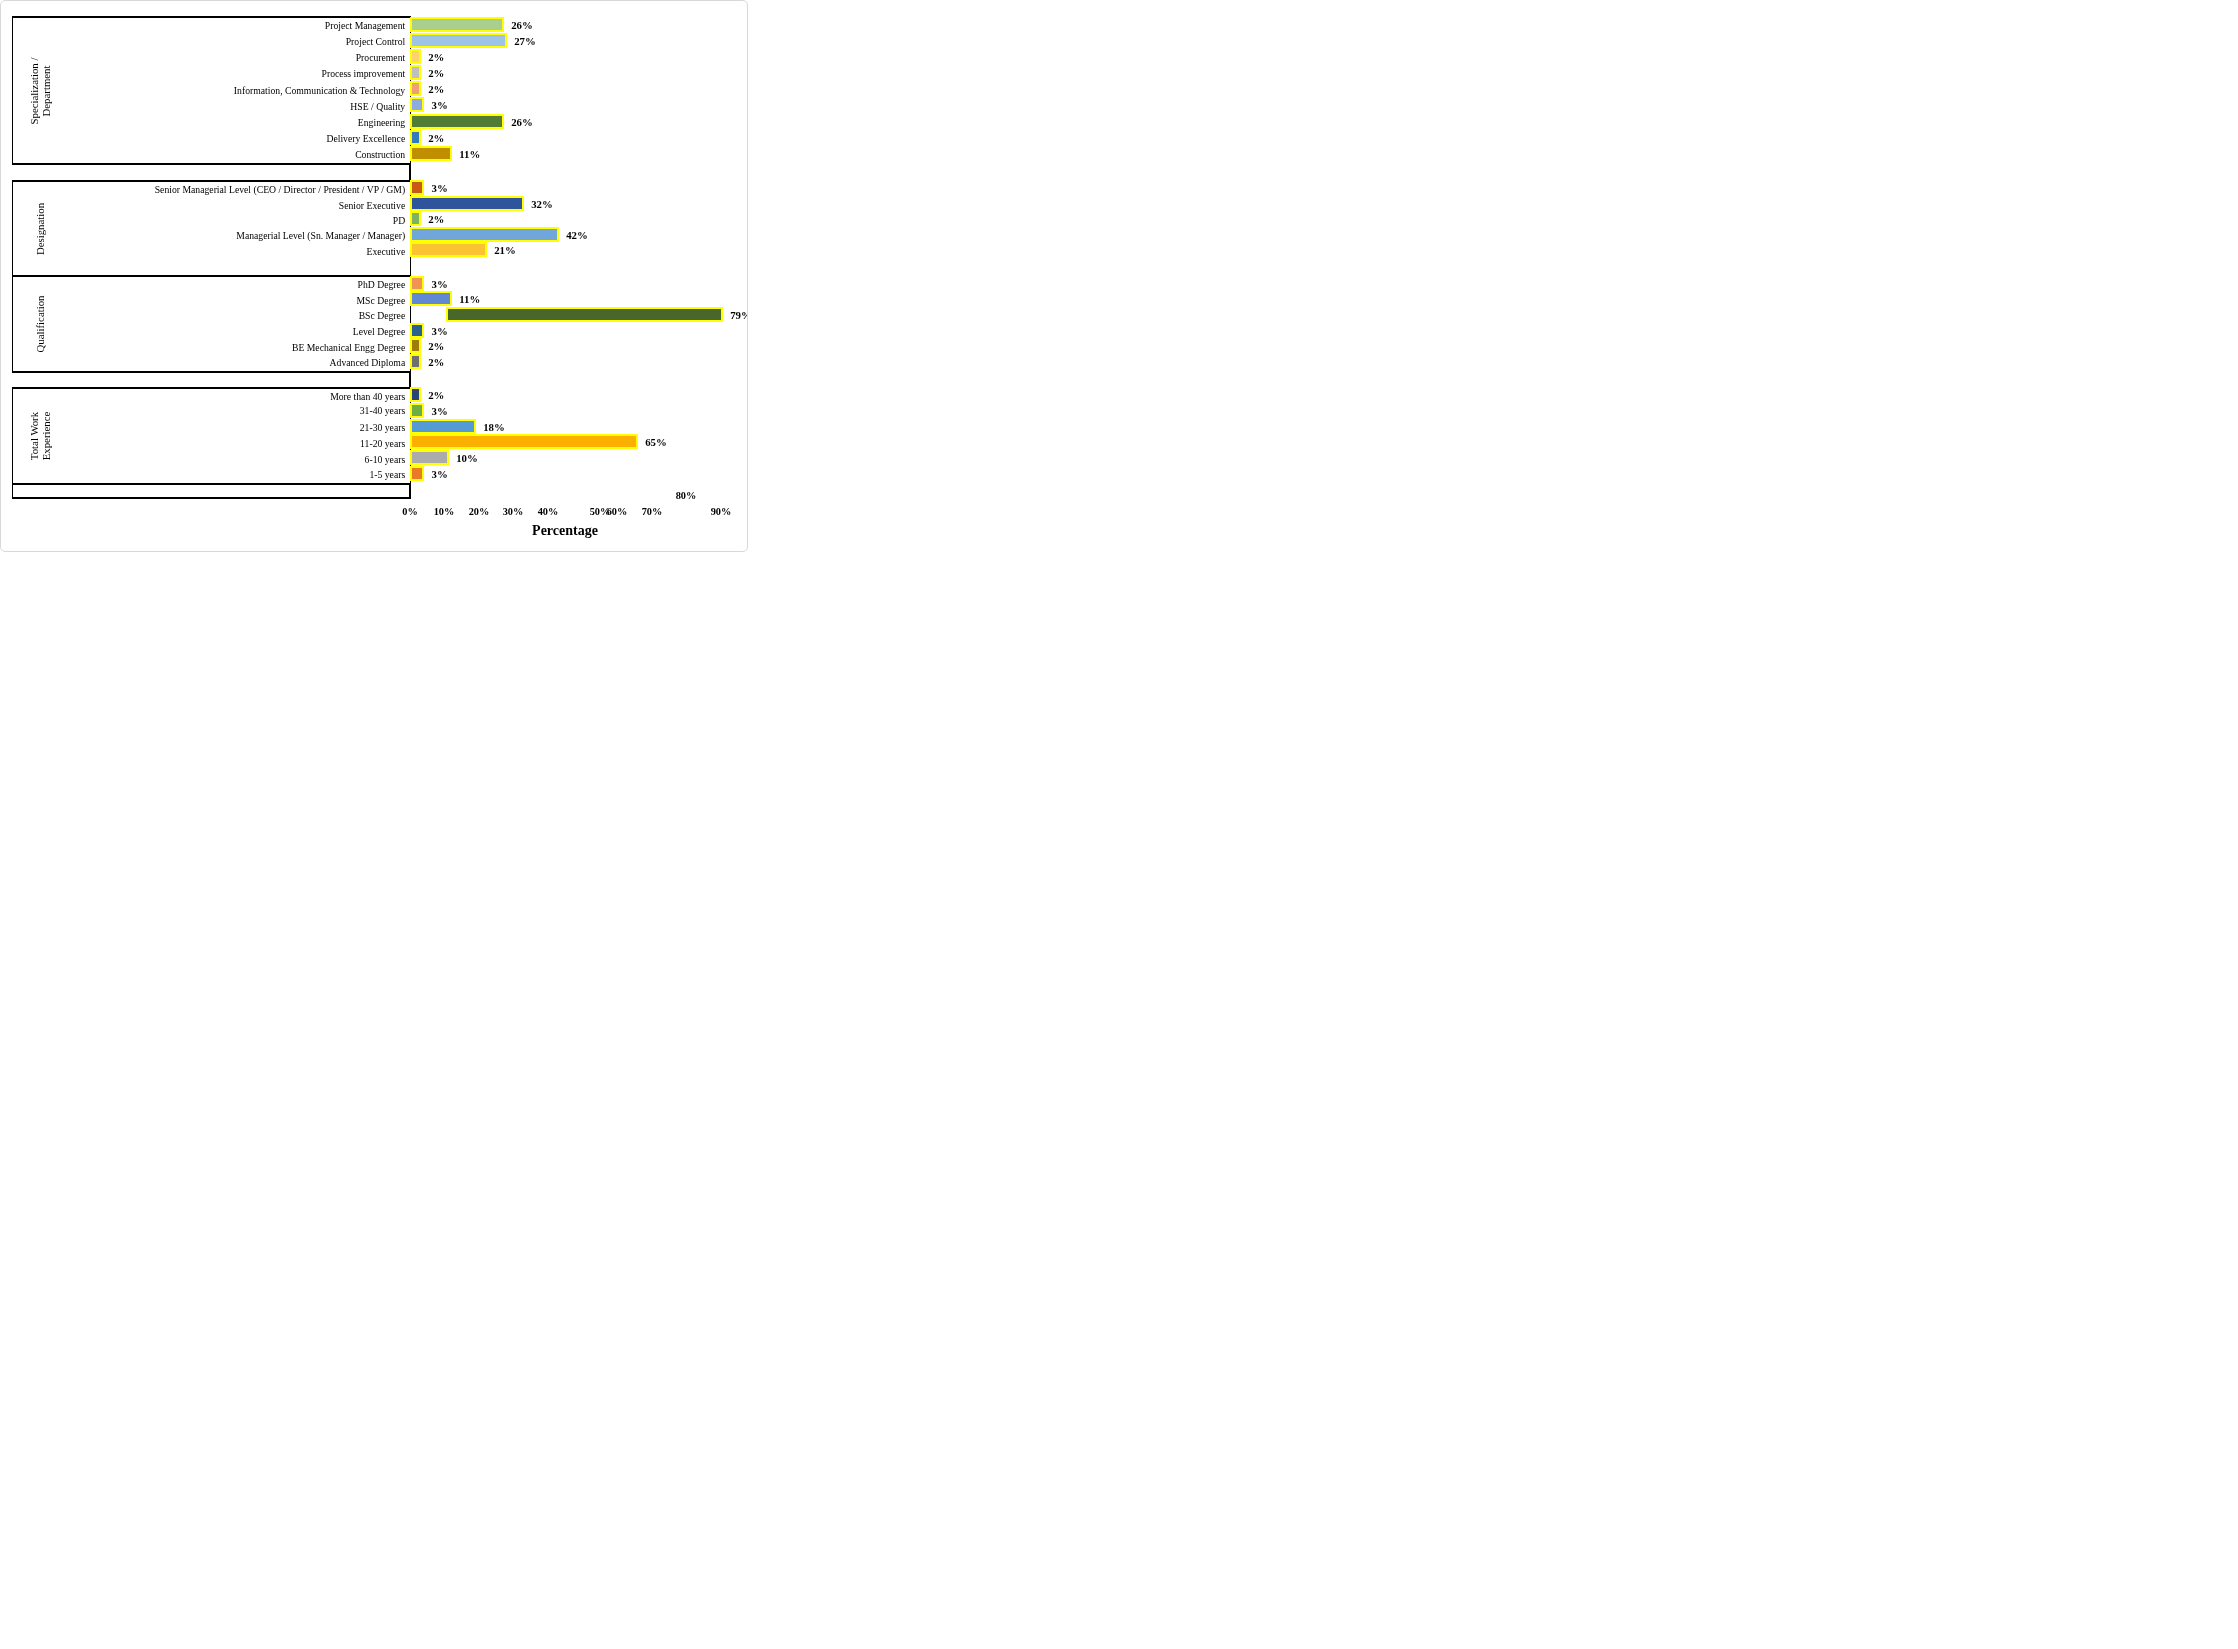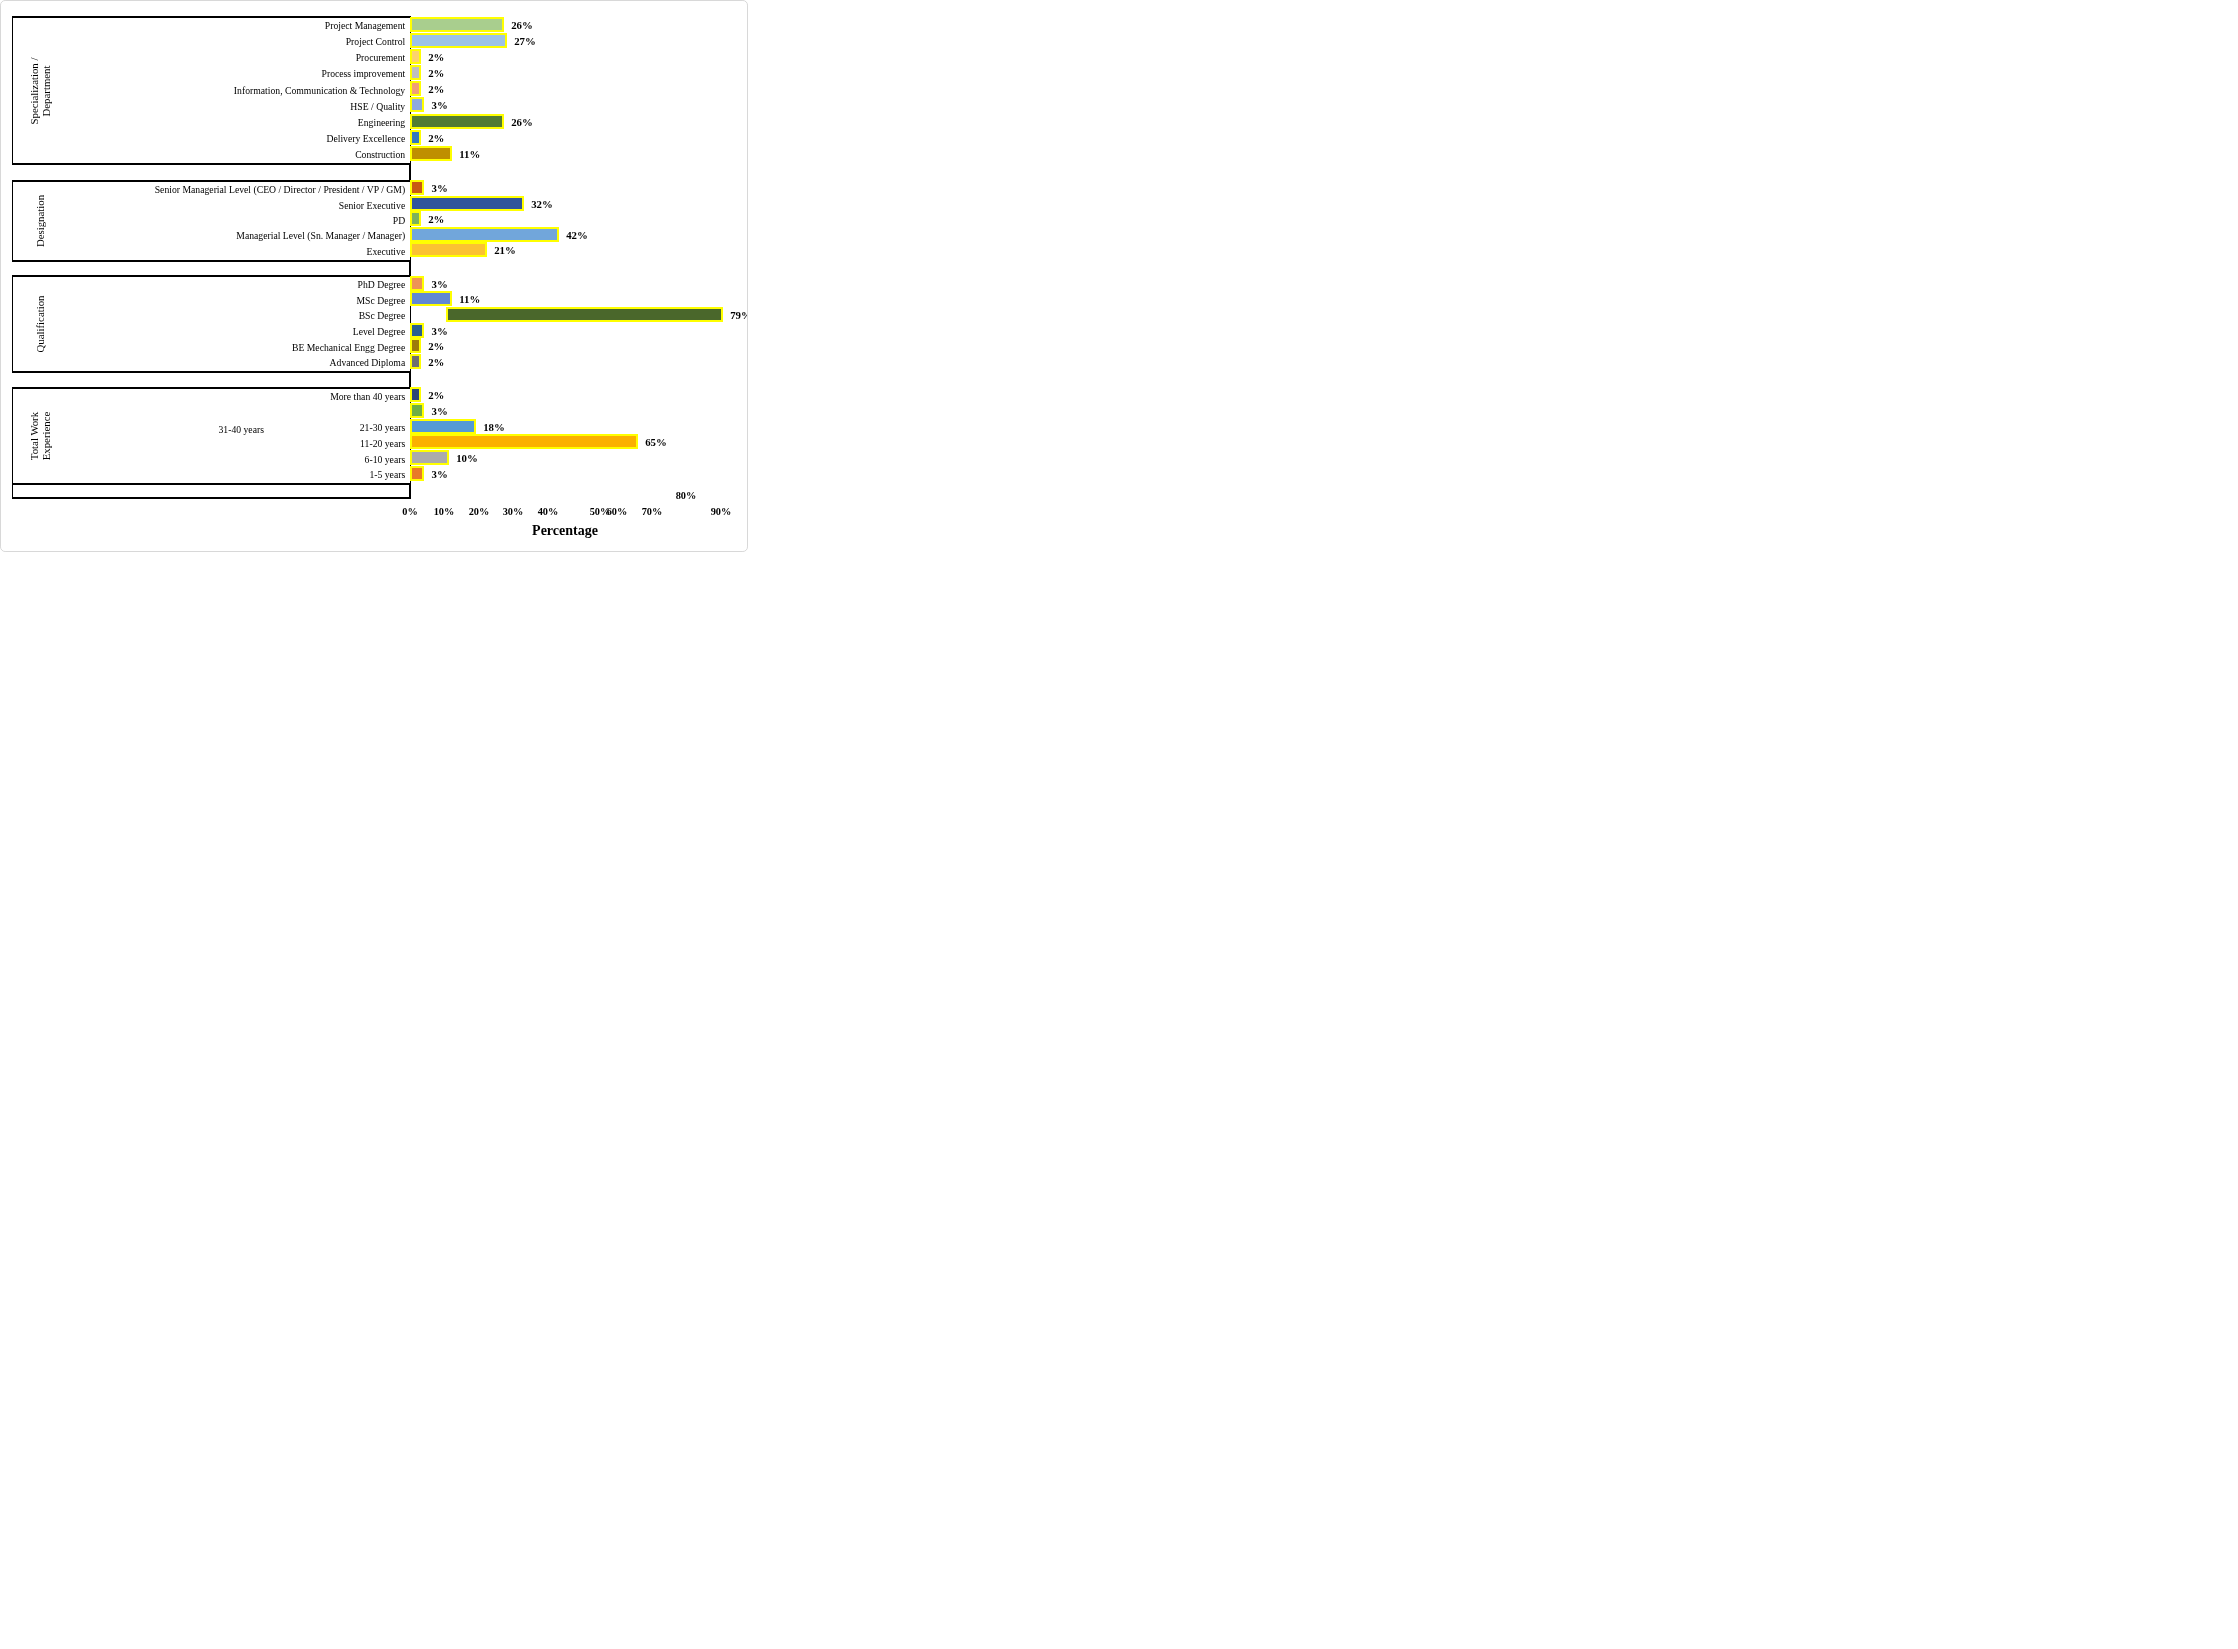--- a/index.html
+++ b/index.html
@@ -95,42 +95,42 @@
         <div class="cat-label" style="top: 0px; height: 16px; line-height: 16px;">Project Management</div>
         <div class="cat-label" style="top: 16px; height: 16px; line-height: 16px;">Project Control</div>
         <div class="cat-label" style="top: 32px; height: 16px; line-height: 16px;">Procurement</div>
         <div class="cat-label" style="top: 48px; height: 16px; line-height: 16px;">Process improvement</div>
         <div class="cat-label" style="top: 65px; height: 16px; line-height: 16px;">Information, Communication &amp; Technology</div>
         <div class="cat-label" style="top: 81px; height: 16px; line-height: 16px;">HSE / Quality</div>
         <div class="cat-label" style="top: 97px; height: 16px; line-height: 16px;">Engineering</div>
         <div class="cat-label" style="top: 113px; height: 16px; line-height: 16px;">Delivery Excellence</div>
         <div class="cat-label" style="top: 129px; height: 16px; line-height: 16px;">Construction</div>
       </div>
-      <div class="group-box" style="top: 179px; height: 82px;">
+      <div class="group-box" style="top: 179px; height: 97px;">
         <div class="group-label">Designation</div>
         <div class="cat-label" style="top: 0px; height: 15.5px; line-height: 15.5px;">Senior Managerial Level (CEO / Director / President / VP / GM)</div>
         <div class="cat-label" style="top: 15.5px; height: 15.5px; line-height: 15.5px;">Senior Executive</div>
         <div class="cat-label" style="top: 31px; height: 15.5px; line-height: 15.5px;">PD</div>
         <div class="cat-label" style="top: 46px; height: 15.5px; line-height: 15.5px;">Managerial Level (Sn. Manager / Manager)</div>
         <div class="cat-label" style="top: 62px; height: 15.5px; line-height: 15.5px; text-align: right;">Executive</div>
       </div>
       <div class="group-box" style="top: 274px; height: 98px;">
         <div class="group-label">Qualification</div>
         <div class="cat-label" style="top: 0px; height: 15.6px; line-height: 15.6px;">PhD Degree</div>
         <div class="cat-label" style="top: 15.6px; height: 15.6px; line-height: 15.6px;">MSc Degree</div>
         <div class="cat-label" style="top: 31px; height: 15.6px; line-height: 15.6px;">BSc Degree</div>
         <div class="cat-label" style="top: 47px; height: 15.6px; line-height: 15.6px;">Level Degree</div>
         <div class="cat-label" style="top: 63px; height: 15.6px; line-height: 15.6px;">BE Mechanical Engg Degree</div>
         <div class="cat-label" style="top: 78px; height: 15.6px; line-height: 15.6px;">Advanced Diploma</div>
       </div>
       <div class="group-box" style="top: 386px; height: 98px;">
         <div class="group-label">Total Work
 Experience</div>
         <div class="cat-label" style="top: 0px; height: 15.6px; line-height: 15.6px;">More than 40 years</div>
-        <div class="cat-label" style="top: 33px; height: 15.6px; line-height: 15.6px; text-align: center;">31-40 years</div>
+        <div class="cat-label" style="top: 14px; height: 15.6px; line-height: 15.6px;">31-40 years</div>
         <div class="cat-label" style="top: 31px; height: 15.6px; line-height: 15.6px;">21-30 years</div>
         <div class="cat-label" style="top: 47px; height: 15.6px; line-height: 15.6px;">11-20 years</div>
         <div class="cat-label" style="top: 63px; height: 15.6px; line-height: 15.6px;">6-10 years</div>
         <div class="cat-label" style="top: 78px; height: 15.6px; line-height: 15.6px;">1-5 years</div>
       </div>
     </div>
   <div id="bars">
       <div class="bar-row" style="left: 409px; top: 18px;">
         <div class="bar" style="width: 90px; background: rgb(169, 206, 142);"></div>
         <span class="bar-value">26%</span>

